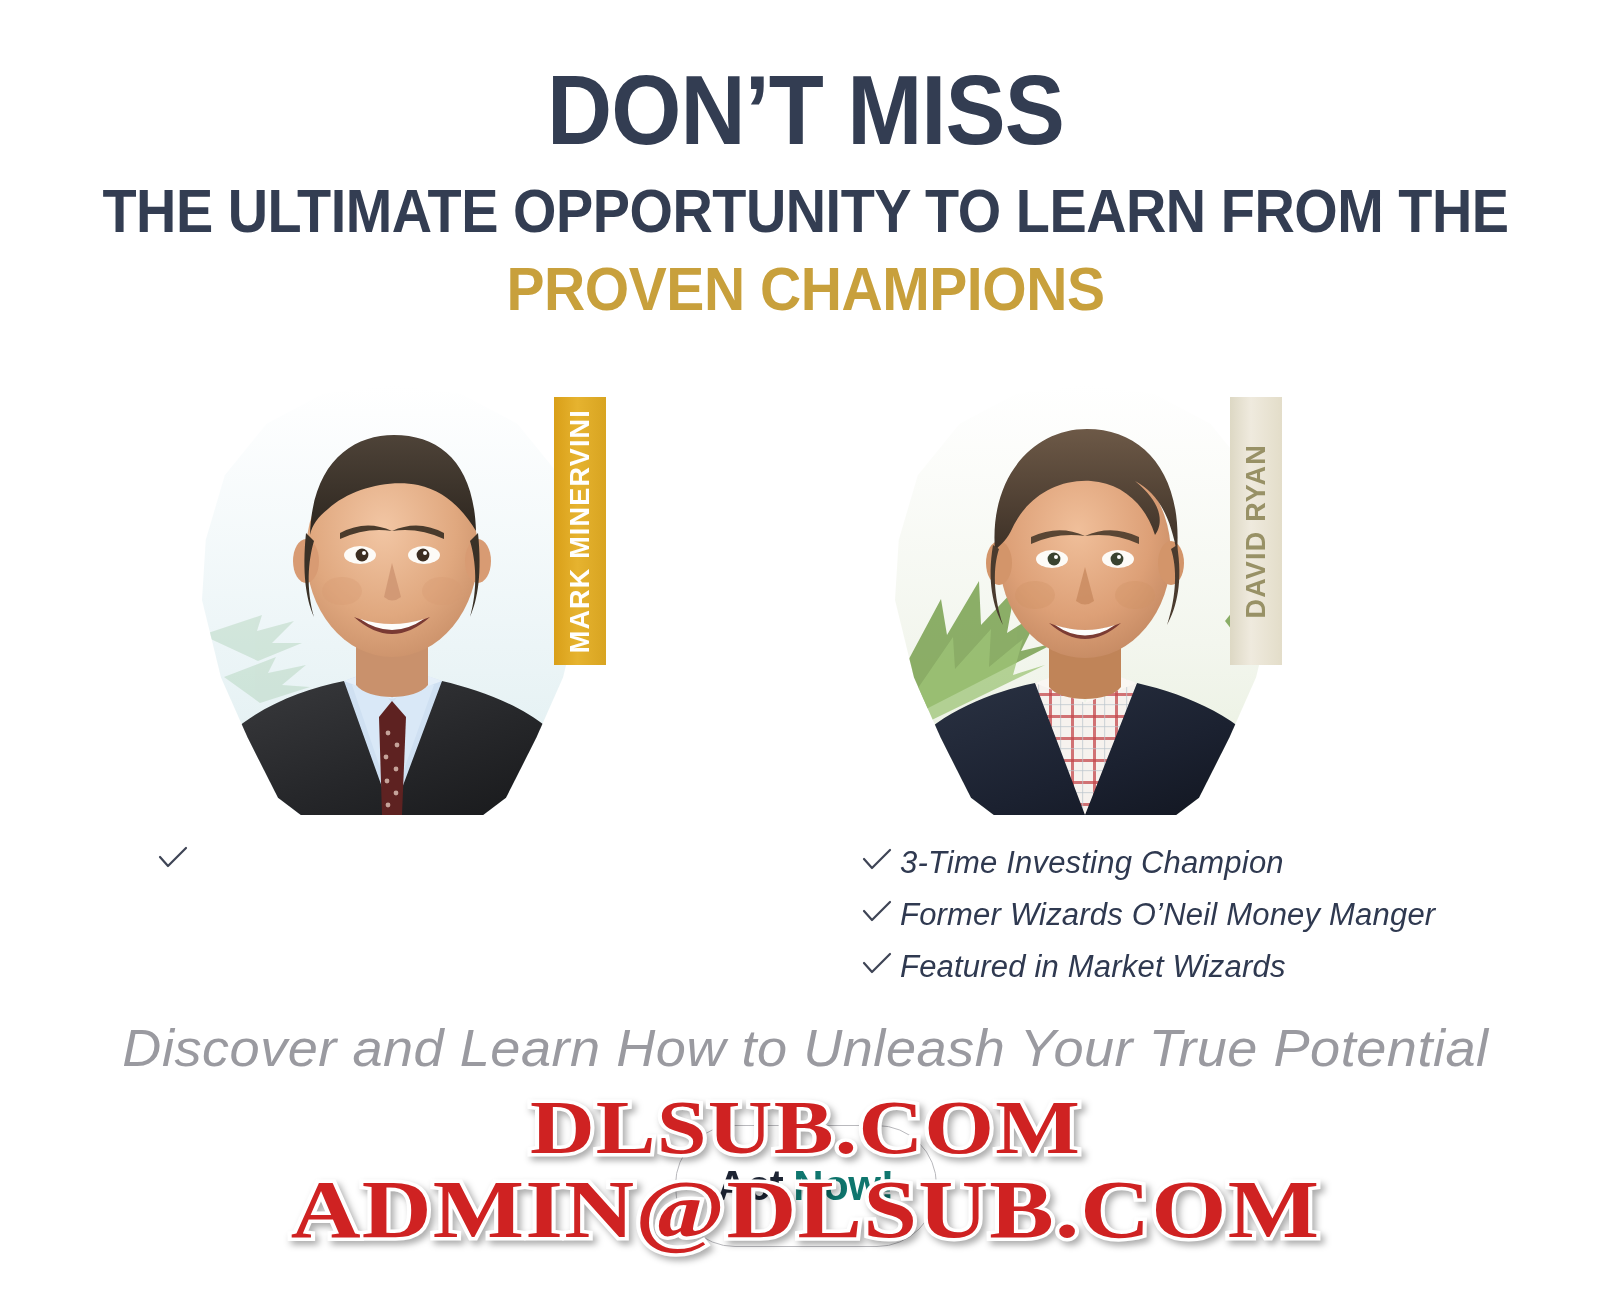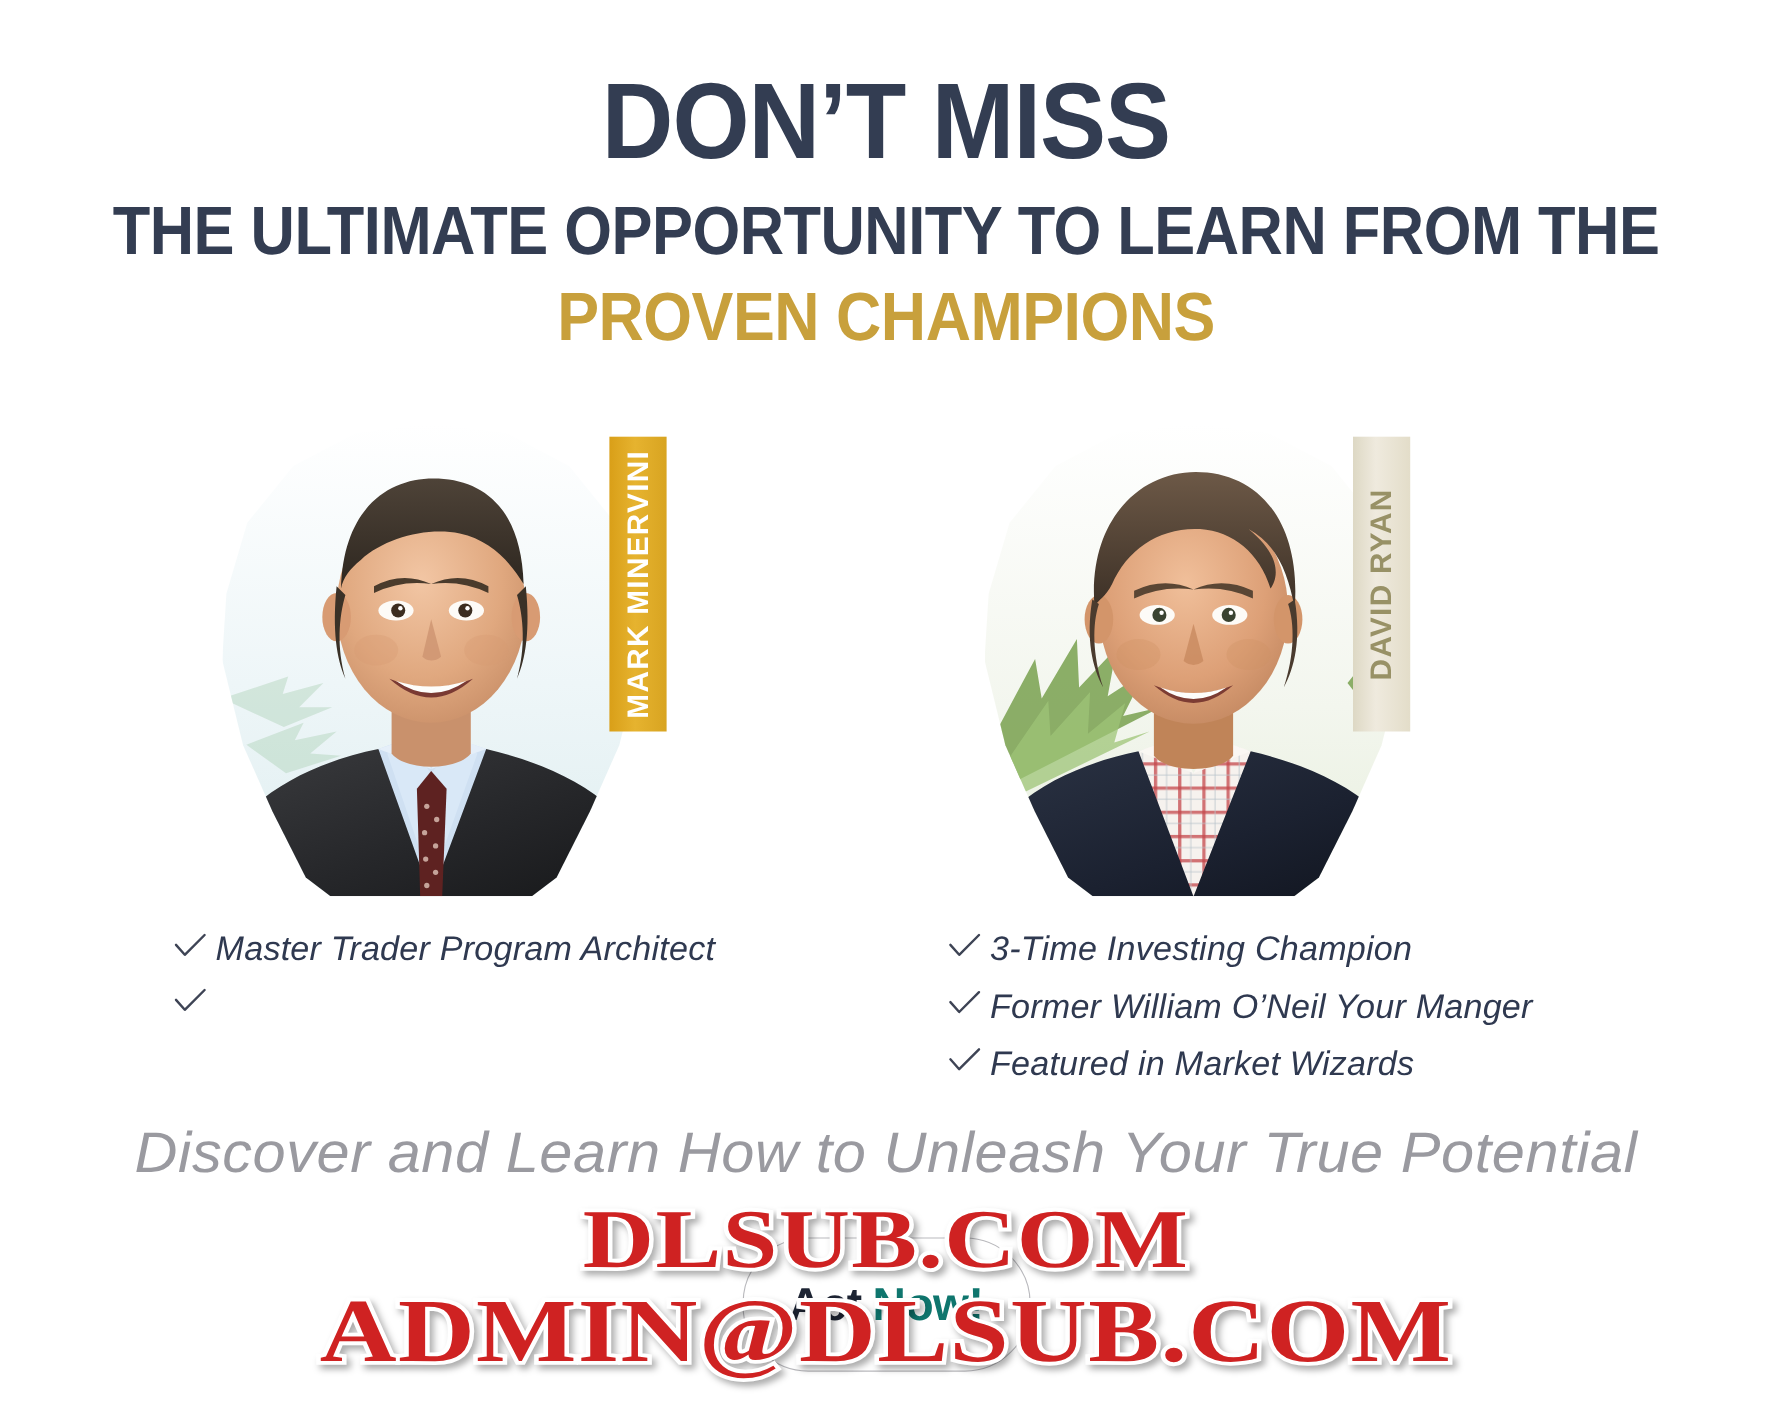--- a/index.html
+++ b/index.html
@@ -416,47 +416,39 @@
   </div>
 </div>
 
 <div class="bullets left">
   <div class="bullet-row">
     <span class="check-icon">
       <svg width="30" height="26" viewBox="0 0 30 26">
           <path d="M2 12 L10 21 L28 3" fill="none" stroke="currentColor" stroke-width="2.2" stroke-linecap="round" stroke-linejoin="round"></path>
         </svg>
     </span>
-    <span class="bullet-text">Master Trader Program Architect</span>
-  </div>
-  <div class="bullet-row">
-    <span class="check-icon">
-      <svg width="30" height="26" viewBox="0 0 30 26">
-          <path d="M2 12 L10 21 L28 3" fill="none" stroke="currentColor" stroke-width="2.2" stroke-linecap="round" stroke-linejoin="round"></path>
-        </svg>
-    </span>
   </div>
 </div>
 
 <div class="bullets right">
   <div class="bullet-row">
     <span class="check-icon">
       <svg width="30" height="26" viewBox="0 0 30 26">
           <path d="M2 12 L10 21 L28 3" fill="none" stroke="currentColor" stroke-width="2.2" stroke-linecap="round" stroke-linejoin="round"></path>
         </svg>
     </span>
     <span class="bullet-text">3-Time Investing Champion</span>
   </div>
   <div class="bullet-row">
     <span class="check-icon">
       <svg width="30" height="26" viewBox="0 0 30 26">
           <path d="M2 12 L10 21 L28 3" fill="none" stroke="currentColor" stroke-width="2.2" stroke-linecap="round" stroke-linejoin="round"></path>
         </svg>
     </span>
-    <span class="bullet-text">Former William O’Neil Your Manger</span>
+    <span class="bullet-text">Former Wizards O’Neil Money Manger</span>
   </div>
   <div class="bullet-row">
     <span class="check-icon">
       <svg width="30" height="26" viewBox="0 0 30 26">
           <path d="M2 12 L10 21 L28 3" fill="none" stroke="currentColor" stroke-width="2.2" stroke-linecap="round" stroke-linejoin="round"></path>
         </svg>
     </span>
     <span class="bullet-text">Featured in Market Wizards</span>
   </div>
 </div>

